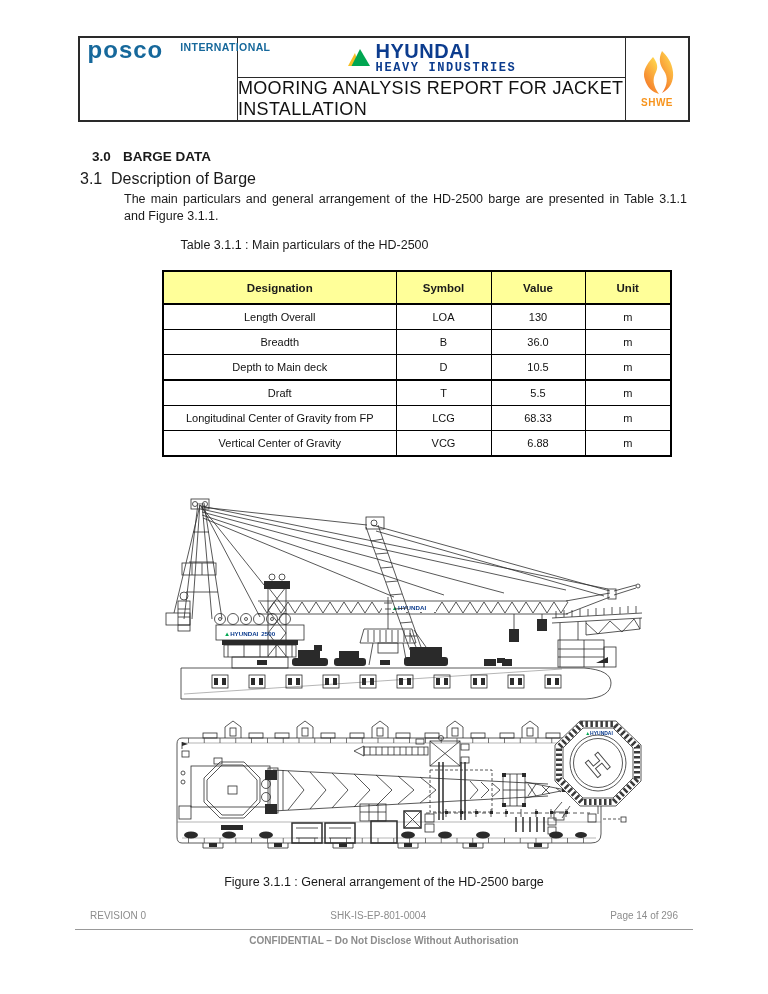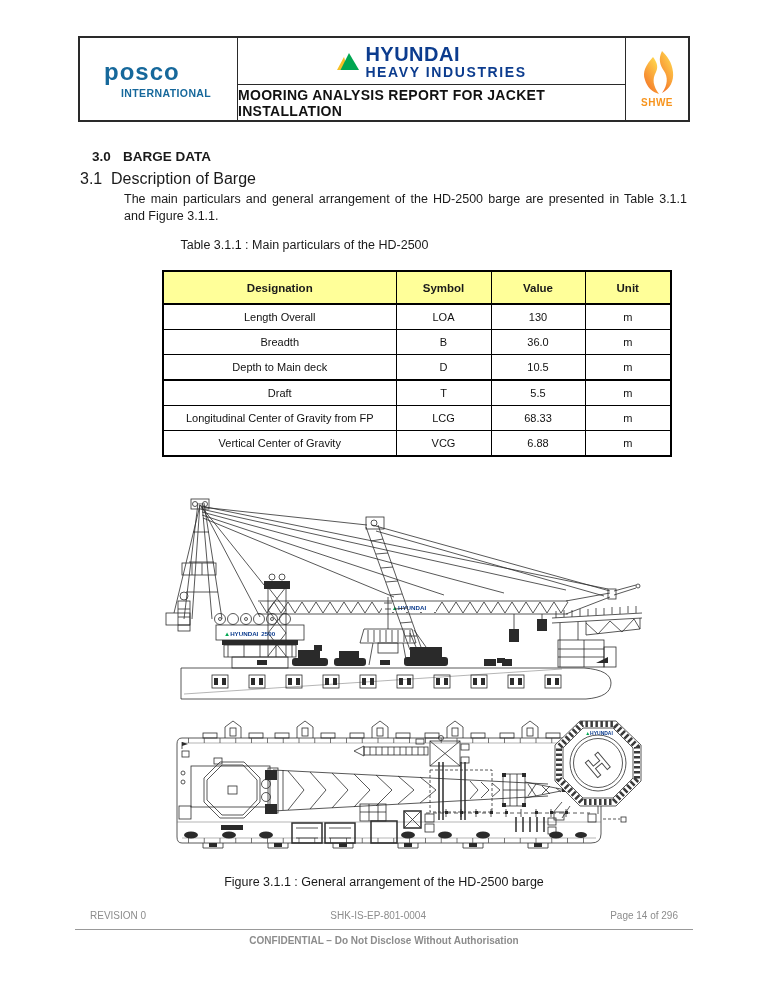--- a/index.html
+++ b/index.html
@@ -3,31 +3,31 @@
 <meta charset="utf-8">
 <style>
   html,body{margin:0;padding:0;}
   body{width:768px;height:994px;background:#ffffff;position:relative;overflow:hidden;
        font-family:"Liberation Sans", sans-serif;color:#1a1a1a;}
   .abs{position:absolute;}
 
   
   #header{left:78px;top:36px;width:612px;height:86px;border:2px solid #2a2a2a;
           display:flex;box-sizing:border-box;background:#fff;}
-  .h-cell1{width:158px;border-right:1px solid #2a2a2a;display:flex;flex-direction:column;
-           justify-content:center;padding-left:24px;box-sizing:border-box;}
+  .h-cell1{width:158px;border-right:1px solid #2a2a2a;display:flex;flex-direction:row;
+           justify-content:center;padding-left:41px;box-sizing:border-box;}
   .posco-word{font-size:24px;font-weight:bold;color:#16689B;letter-spacing:1px;line-height:1;}
   .posco-intl{font-size:10.5px;font-weight:bold;color:#16689B;letter-spacing:0.4px;margin:3px 0 0 17px;}
   .h-cell2{flex:1;display:flex;flex-direction:column;}
   .h-logo{height:46px;border-bottom:1px solid #2a2a2a;display:flex;align-items:center;justify-content:center;gap:5px;}
   .hhi-text{display:flex;flex-direction:column;line-height:1;}
   .hhi-name{font-size:20px;font-weight:bold;color:#0C3C8E;letter-spacing:0.5px;}
-  .hhi-sub{font-size:14px;font-weight:bold;color:#0C3C8E;letter-spacing:1.6px;margin-top:1px;}
+  .hhi-sub{font-size:12px;font-weight:bold;color:#0C3C8E;letter-spacing:1.6px;margin-top:1px;font-family:Liberation Mono, monospace;}
   .h-title{flex:1;display:flex;align-items:center;justify-content:center;
-           font-size:14px;letter-spacing:0.3px;color:#111;font-weight:bold;}
+           font-size:18px;letter-spacing:0.3px;color:#111;}
   .h-cell3{width:62px;border-left:1px solid #2a2a2a;display:flex;flex-direction:column;
            align-items:center;justify-content:center;}
   .shwe-word{font-size:10px;font-weight:bold;color:#F7941D;letter-spacing:0.5px;margin-top:1px;}
 
   
   #sec{left:92px;top:149px;font-size:13.5px;font-weight:bold;}
   #subsec{left:80px;top:170px;font-size:16px;}
   .num{display:inline-block;width:31px;}
   #para{left:124px;top:191px;width:563px;font-size:12.5px;line-height:16.5px;text-align:justify;}
   #tcap{left:0;top:238px;width:609px;text-align:center;font-size:12.5px;}

